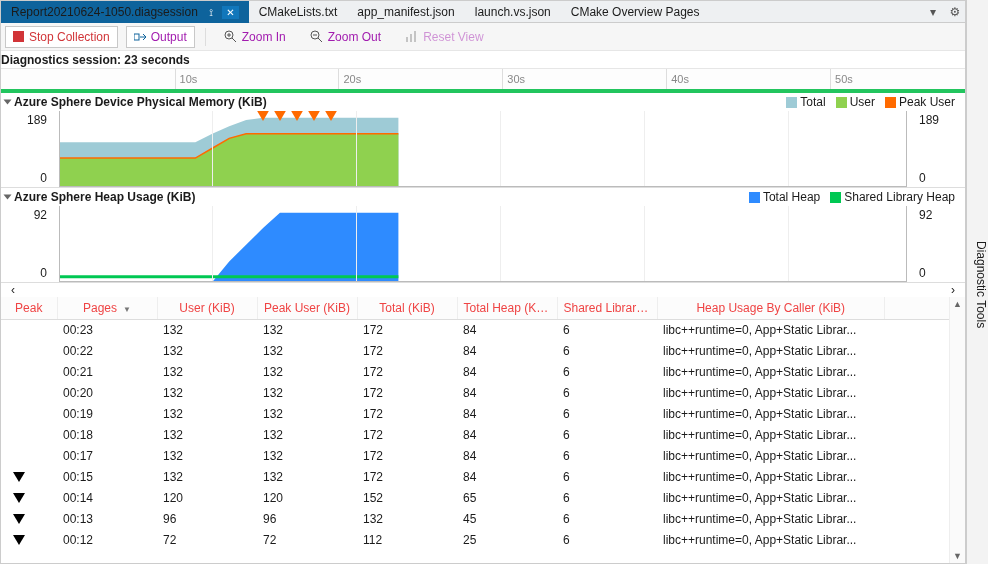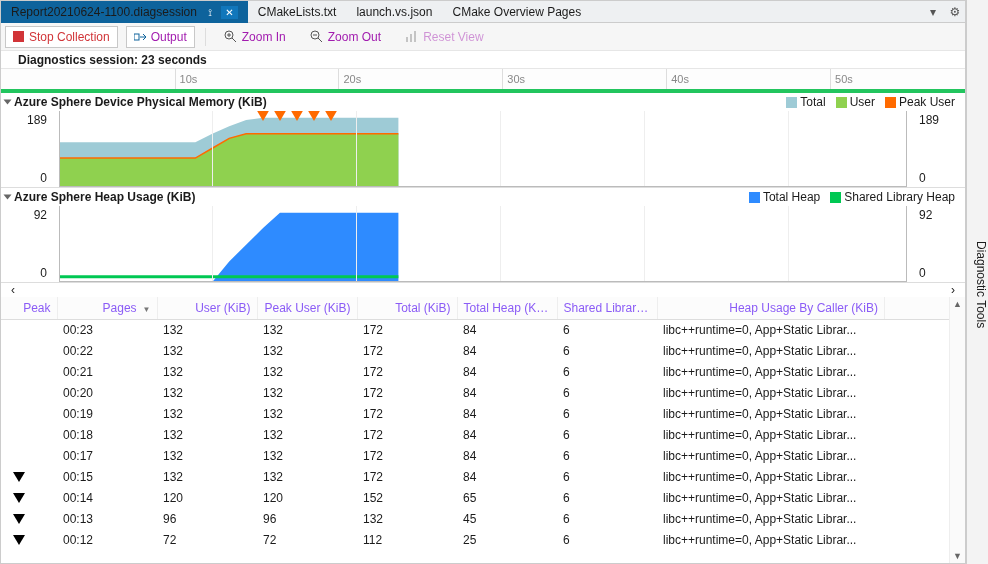--- a/index.html
+++ b/index.html
@@ -16,21 +16,21 @@
   .tabstrip-right{margin-left:auto;display:flex;align-items:center;gap:6px;padding-right:2px}
   .tabstrip-btn{width:16px;height:16px;line-height:16px;text-align:center;color:#555;cursor:pointer}
   
   .toolbar{display:flex;align-items:center;height:28px;background:#f6f6f6;border-bottom:1px solid #e6e6e6;padding:0 4px;gap:8px}
   .tb-btn{display:flex;align-items:center;gap:5px;padding:3px 7px;border:1px solid transparent;cursor:pointer}
   .tb-btn.framed{border:1px solid #c8c8c8;background:#fff}
   .tb-btn .lbl{color:#a21caf}
   .tb-btn.gray .lbl,.tb-btn.gray svg{opacity:.45}
   .tb-sep{width:1px;height:18px;background:#ddd;margin:0 2px}
   
-  .session-line{height:18px;line-height:18px;padding:0 17px;background:#fff;border-bottom:1px solid #e6e6e6;font-weight:600}
+  .session-line{height:18px;line-height:18px;padding:0 0;background:#fff;border-bottom:1px solid #e6e6e6;font-weight:600}
   
   .ruler{height:24px;position:relative;background:#fdfdfd;border-bottom:4px solid #22c55e}
   .tick{position:absolute;top:0;bottom:0;border-left:1px solid #ddd;color:#888;padding:4px 0 0 4px;font-size:11px}
   
   .chart-block{border-bottom:1px solid #ddd}
   .chart-head{display:flex;align-items:center;height:18px;background:#fff;padding:0 4px}
   .chart-title{font-weight:600}
   .collapse-tri{width:0;height:0;border-left:5px solid #666;border-top:4px solid transparent;border-bottom:4px solid transparent;transform:rotate(90deg);margin-right:4px}
   .legend{margin-left:auto;display:flex;gap:10px;align-items:center;padding-right:6px}
   .leg{display:flex;align-items:center;gap:3px}
@@ -43,43 +43,44 @@
   .baseline{position:absolute;left:0;right:0;bottom:0;height:0;border-top:1px solid #bbb}
   
   .plot svg{position:absolute;inset:0;width:100%;height:100%}
   .markers{position:absolute;top:-2px;left:0;right:0;height:14px;pointer-events:none}
   .marker{position:absolute;top:0;width:0;height:0;border-left:7px solid transparent;border-right:7px solid transparent;border-top:12px solid #ff6a00;transform:translateX(-7px)}
   
   .hscroll{height:14px;display:flex;justify-content:space-between;align-items:center;padding:0 10px;color:#888}
   
   .table-wrap{flex:1;overflow:hidden;position:relative}
   table{width:100%;border-collapse:collapse;table-layout:fixed}
-  th{text-align:right;font-weight:400;color:#8b5cf6;background:#fcfcfc;border-bottom:1px solid #ddd;border-right:1px solid #eee;padding:3px 6px;height:22px;white-space:nowrap;overflow:hidden;text-overflow:ellipsis;cursor:pointer}
+  th{text-align:center;font-weight:400;color:#ef4444;background:#fcfcfc;border-bottom:1px solid #ddd;border-right:1px solid #eee;padding:3px 6px;height:22px;white-space:nowrap;overflow:hidden;text-overflow:ellipsis;cursor:pointer}
   th.sorted::after{content:"▼";font-size:8px;color:#777;margin-left:6px}
   td{padding:3px 6px;white-space:nowrap;overflow:hidden;text-overflow:ellipsis}
   tbody tr{height:21px}
   .peak-mark{width:0;height:0;border-left:6px solid transparent;border-right:6px solid transparent;border-top:10px solid #000;margin-left:6px}
   .vscroll{position:absolute;right:0;top:0;bottom:0;width:16px;background:#fafafa;display:flex;flex-direction:column;justify-content:space-between;align-items:center;padding:2px 0;border-left:1px solid #eee}
   .vscroll .ar{font-size:9px;color:#666;cursor:pointer}
   
   .side-tab{width:22px;background:#f3f3f3;border-left:1px solid #ccc;display:flex;align-items:flex-start;justify-content:center;writing-mode:vertical-rl;text-orientation:mixed;padding-top:6px;color:#444}
 </style>
 </head>
 <body>
 
 <div class="root">
   <div class="main">
 
     <div class="tabs">
       <div class="tab active">
-        <span>Report20210624-1100.diagsession</span>
+        <span>Report20210624-1050.diagsession</span>
         <span class="pin">⟟</span>
         <span class="close">✕</span>
       </div>
       <div class="tab"><span>CMakeLists.txt</span></div>
+      <div class="tab"><span>app_manifest.json</span></div>
       <div class="tab"><span>launch.vs.json</span></div>
       <div class="tab"><span>CMake Overview Pages</span></div>
       <div class="tabstrip-right">
         <span class="tabstrip-btn">▾</span>
         <span class="tabstrip-btn">⚙</span>
       </div>
     </div>
 
     <div class="toolbar">
       <div class="tb-btn framed">

